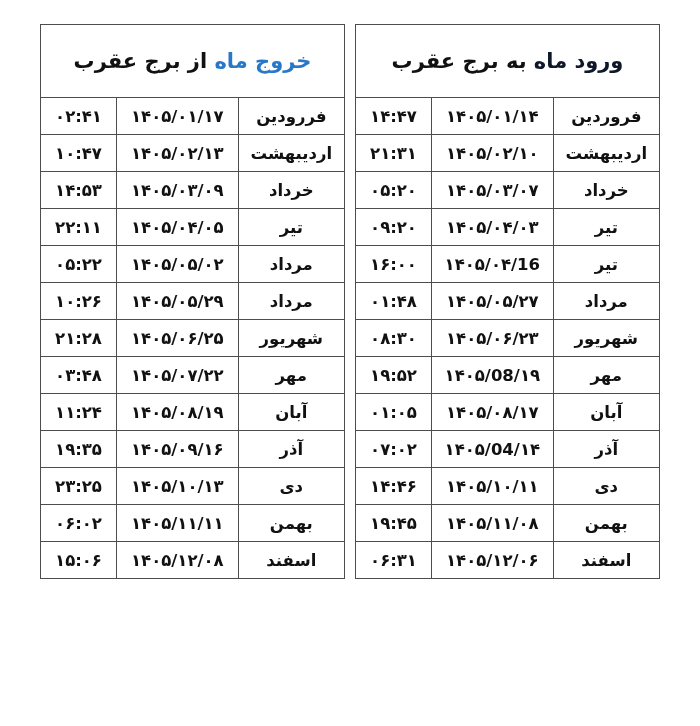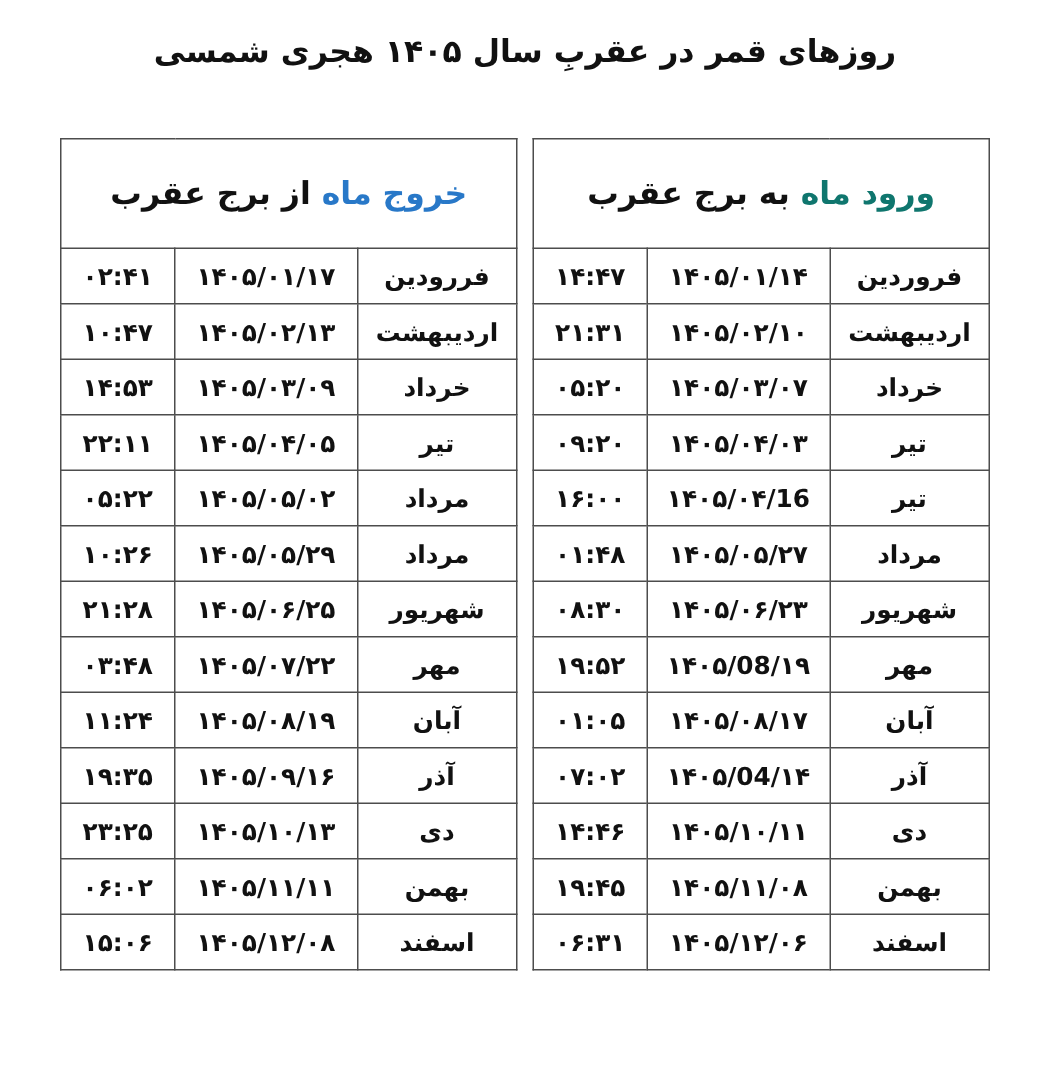--- a/index.html
+++ b/index.html
@@ -22,21 +22,21 @@
   .subtitle {
     margin-top: 10px;
     text-align: center;
     font-size: 13px;
     font-weight: bold;
     line-height: 20px;
     direction: rtl;
   }
 
   .tables {
-    margin-top: 40px;
+    margin-top: 24px;
     padding: 0 40px;
     display: flex;
     flex-direction: row;
     justify-content: space-between;
     gap: 10px;
   }
 
   table {
     border-collapse: collapse;
     width: 308px;
@@ -72,21 +72,20 @@
     font-weight: bold;
     line-height: 16px;
   }
   .footer .handle { font-weight: normal; }
 </style>
 </head>
 <body>
 
 <div class="page">
 
-  <div class="title">روزهای قمر در عقربِ سال ۱۴۰۵ هجری شمسی</div>
 
   <div class="tables">
 
     <table>
       <colgroup>
         <col style="width:35%">
           <col style="width:40%">
           <col style="width:25%">
       </colgroup>
       <thead>
@@ -167,21 +166,21 @@
 
     <table>
       <colgroup>
         <col style="width:35%">
           <col style="width:40%">
           <col style="width:25%">
       </colgroup>
       <thead>
         <tr>
           <th class="tbl-title" colspan="3">
-            <span style="color: #0f766e;">ورود ماه</span><span> به برج عقرب</span>
+            <span style="color: #0f172a;">ورود ماه</span><span> به برج عقرب</span>
           </th>
         </tr>
       </thead>
       <tbody>
           <tr>
             <td dir="rtl">فروردین</td>
             <td dir="ltr">۱۴۰۵/۰۱/۱۴</td>
             <td dir="ltr">۱۴:۴۷</td>
           </tr>
           <tr>

